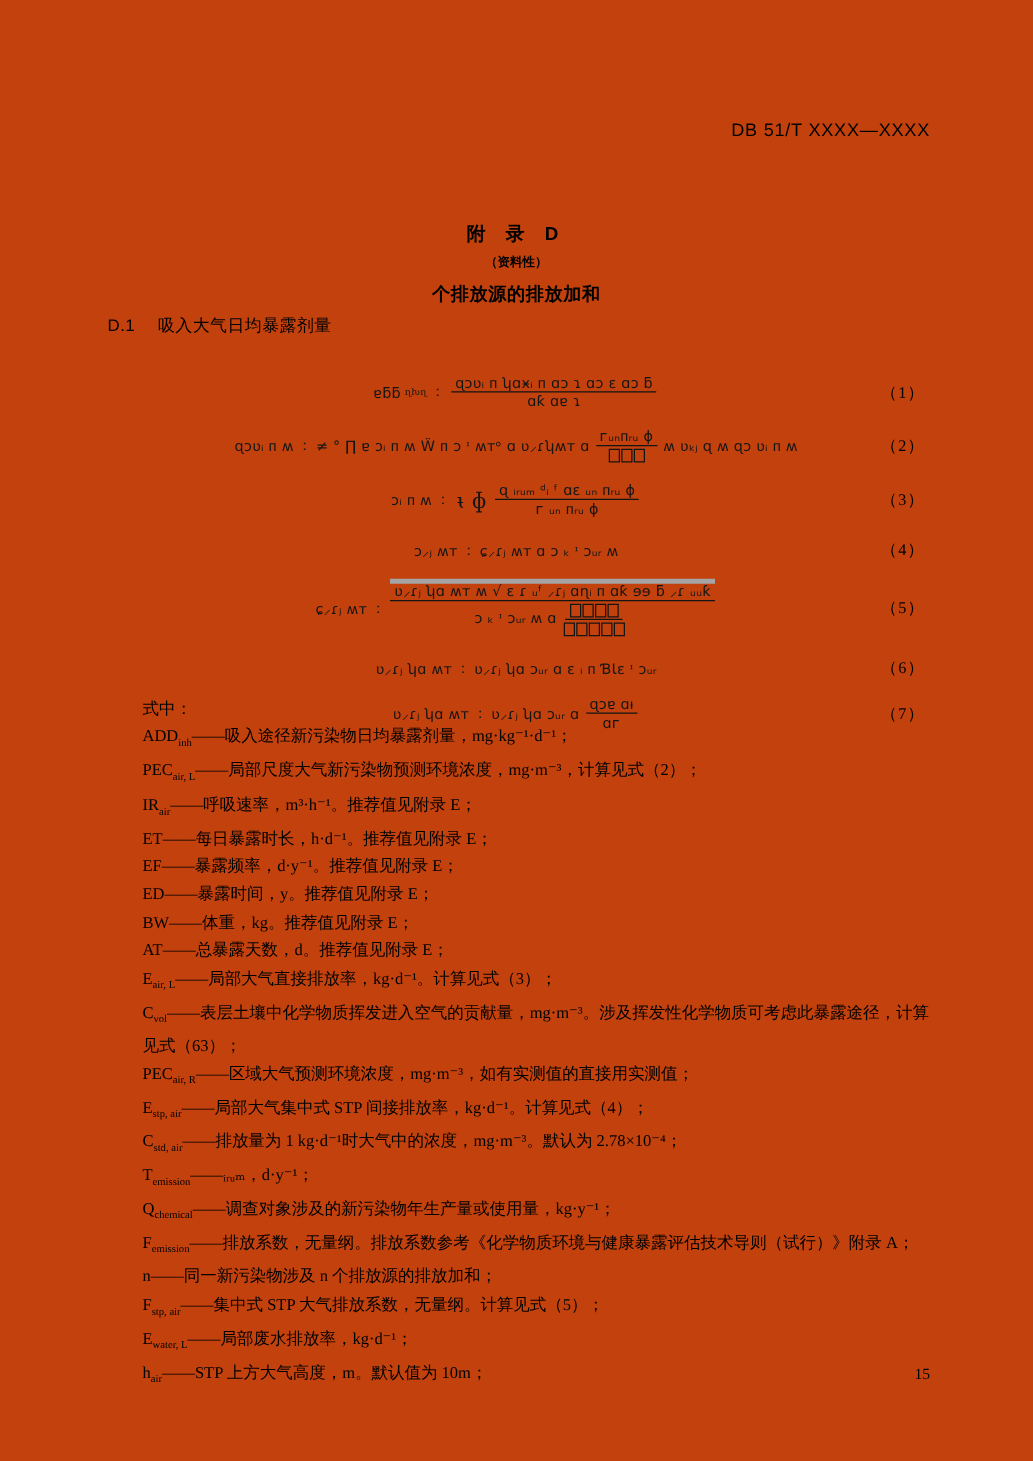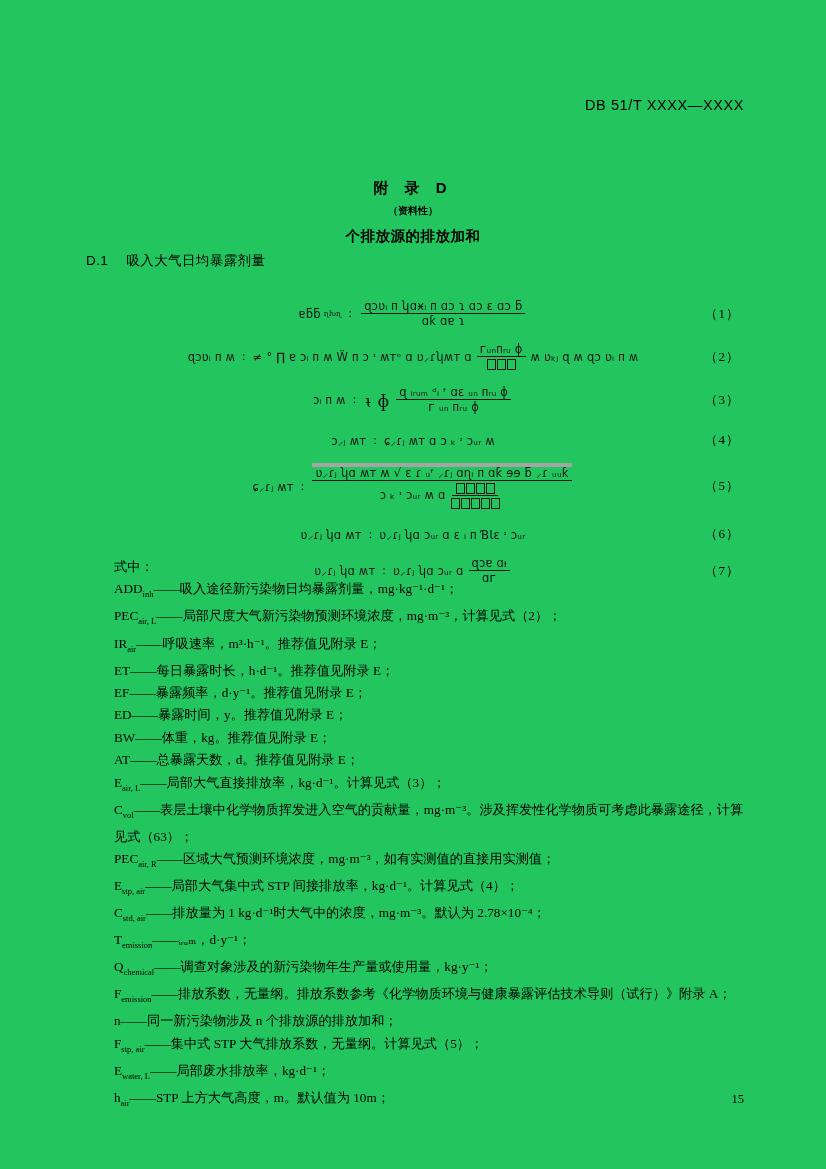--- a/index.html
+++ b/index.html
@@ -9,21 +9,21 @@
   }
   body {
     font-family: "Liberation Serif", "DejaVu Serif", serif;
     color: #000000;
   }
   .page {
     position: relative;
     width: 826px;
     height: 1169px;
     margin: 0 auto;
-    background: #22c55e;
+    background: #c2410c;
     overflow: hidden;
     box-sizing: border-box;
   }
 
   
   .header {
     position: absolute;
     top: 97px;
     right: 82px;
     font-family: "Liberation Sans", "DejaVu Sans", sans-serif;

